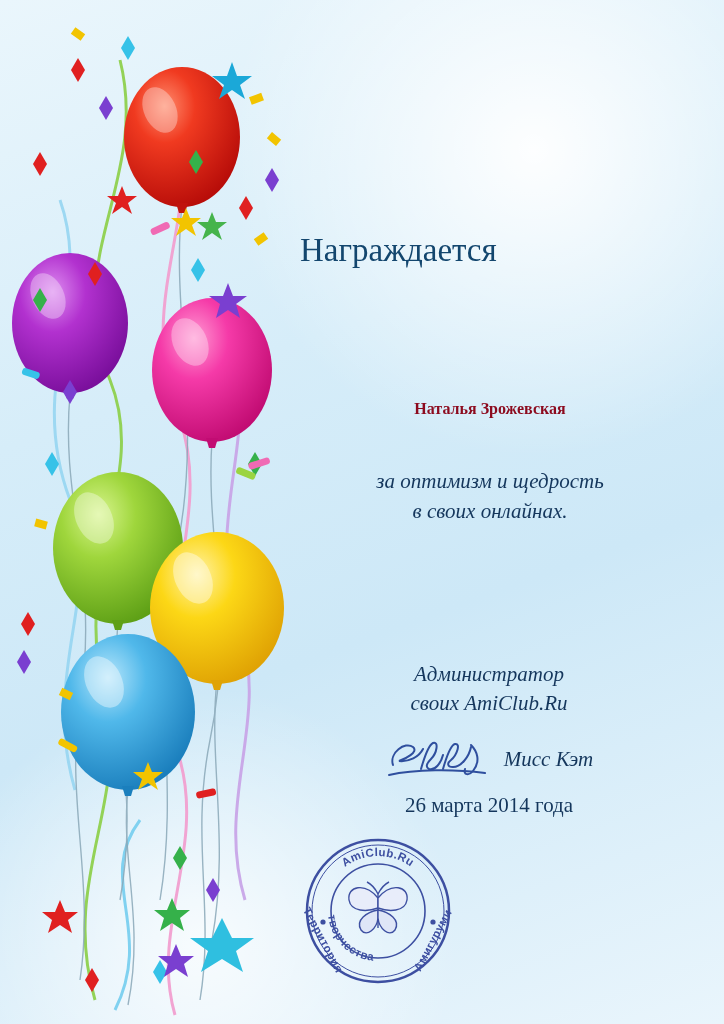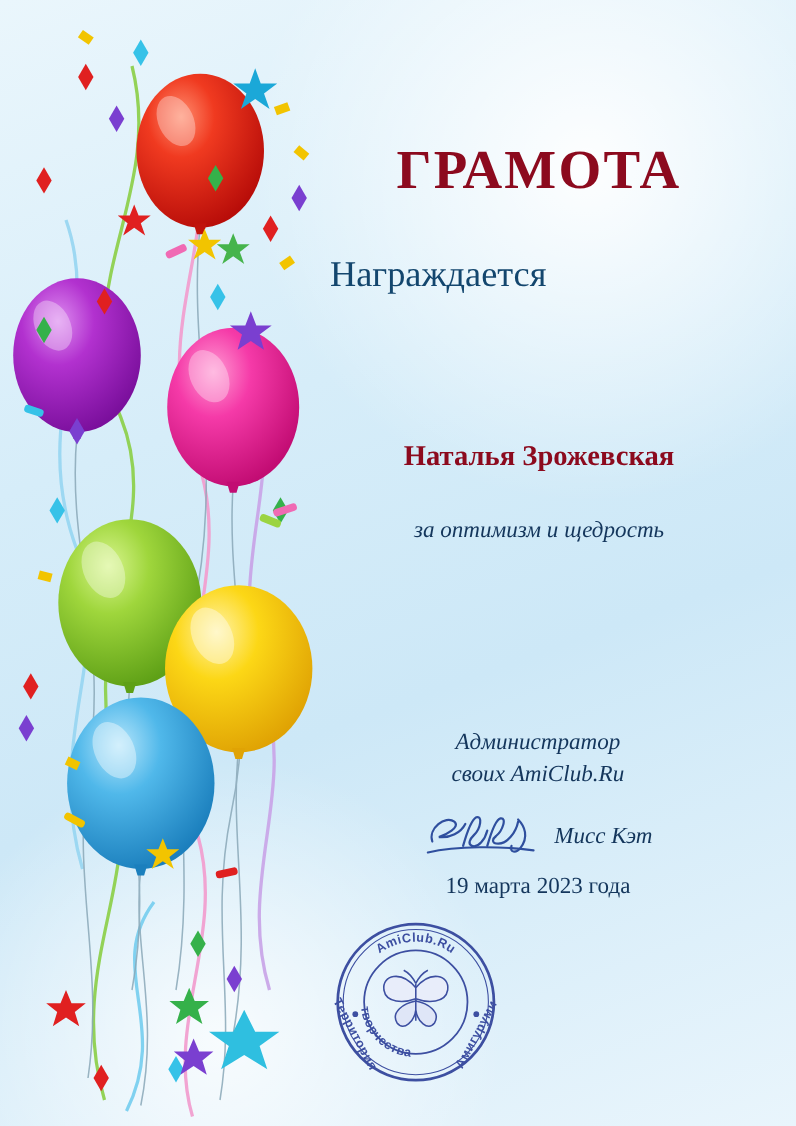--- a/index.html
+++ b/index.html
@@ -77,21 +77,21 @@
     text-align: left;
     font-size: 33px;
     color: #13466e;
   }
   .recipient {
     position: absolute;
     top: 400px;
     left: 0;
     width: 380px;
     text-align: center;
-    font-size: 26px;
+    font-size: 16px;
     font-weight: bold;
     color: #8c0a1e;
   }
   .reason {
     position: absolute;
     top: 466px;
     left: 0;
     width: 380px;
     text-align: center;
     font-size: 21px;
@@ -303,49 +303,49 @@
         <rect x="150" y="225" width="20" height="7" rx="3" fill="#f06ab4" transform="rotate(-25 160 228)"></rect>
         <rect x="58" y="742" width="20" height="7" rx="3" fill="#f2c400" transform="rotate(28 68 745)"></rect>
         <rect x="196" y="790" width="20" height="7" rx="3" fill="#e02020" transform="rotate(-12 206 793)"></rect>
         <rect x="22" y="370" width="18" height="7" rx="3" fill="#36c2e8" transform="rotate(18 31 373)"></rect>
       </g>
     </g>
   </svg>
 
   <div class="content">
 
-    <div class="title">ГРАМОТА</div>
 
     <div class="subtitle">Награждается</div>
 
     <div class="recipient">Наталья Зрожевская</div>
 
     <div class="reason">
       <div>за оптимизм и щедрость</div>
+      <div>в своих онлайнах.</div>
     </div>
 
     <div class="signer-role">
       <div>Администратор</div>
       <div>своих AmiClub.Ru</div>
     </div>
 
     <div class="sign-row">
       <svg class="signature-svg" width="105" height="48" viewBox="0 0 105 48" xmlns="http://www.w3.org/2000/svg">
         <g fill="none" stroke="#2f4f9e" stroke-width="2" stroke-linecap="round">
           <path d="M8 30 C 4 18, 20 6, 28 12 C 34 17, 20 24, 14 26 C 24 27, 34 22, 38 14"></path>
           <path d="M36 34 C 40 20, 44 10, 48 8 C 54 6, 52 18, 46 24 C 42 28, 40 32, 44 34 C 50 36, 56 28, 58 20"></path>
           <path d="M58 34 C 62 20, 66 10, 70 9 C 76 8, 72 20, 66 25 C 62 28, 62 32, 68 32 C 76 32, 84 22, 86 12"></path>
           <path d="M86 10 C 92 16, 96 26, 88 36 C 84 41, 78 40, 80 34"></path>
           <path d="M4 40 C 30 34, 70 34, 100 38"></path>
         </g>
       </svg>
       <span class="signer-name">Мисс Кэт</span>
     </div>
 
-    <div class="date">19 марта 2023 года</div>
+    <div class="date">26 марта 2014 года</div>
   </div>
 
   <svg class="seal" viewBox="0 0 150 150" xmlns="http://www.w3.org/2000/svg">
     <defs>
       <path id="arcTop" d="M 20,75 A 55,55 0 0 1 130,75"></path>
       <path id="arcBottom" d="M 25,75 A 50,50 0 0 0 125,75"></path>
     </defs>
     <circle cx="75" cy="75" r="71" fill="none" stroke="#3d4fa1" stroke-width="2.5"></circle>
     <circle cx="75" cy="75" r="66" fill="none" stroke="#3d4fa1" stroke-width="1"></circle>
     <circle cx="75" cy="75" r="47" fill="none" stroke="#3d4fa1" stroke-width="1.6"></circle>

